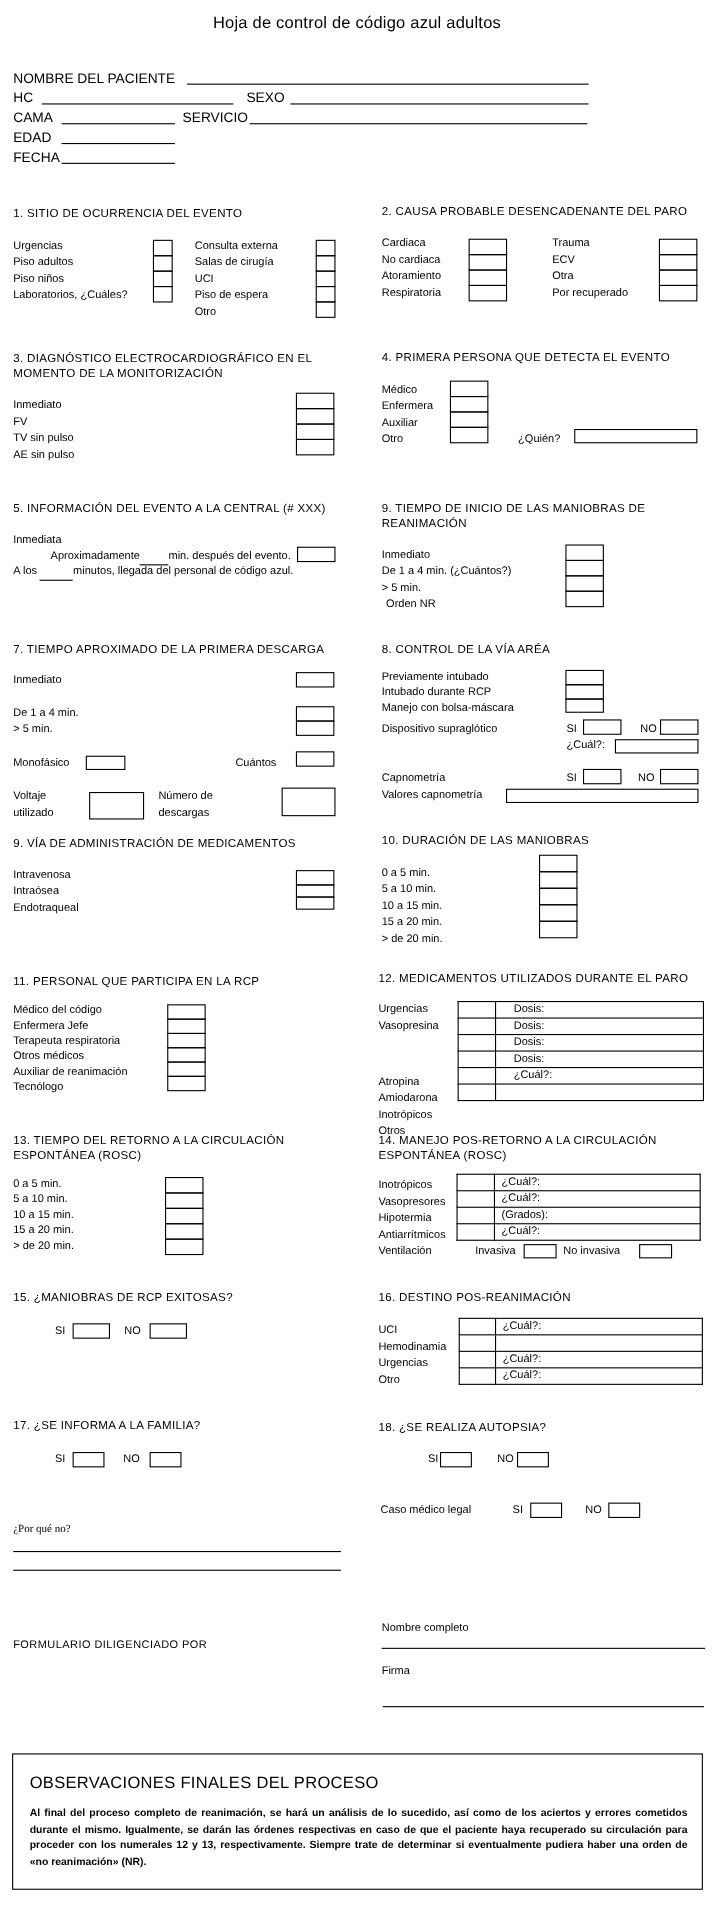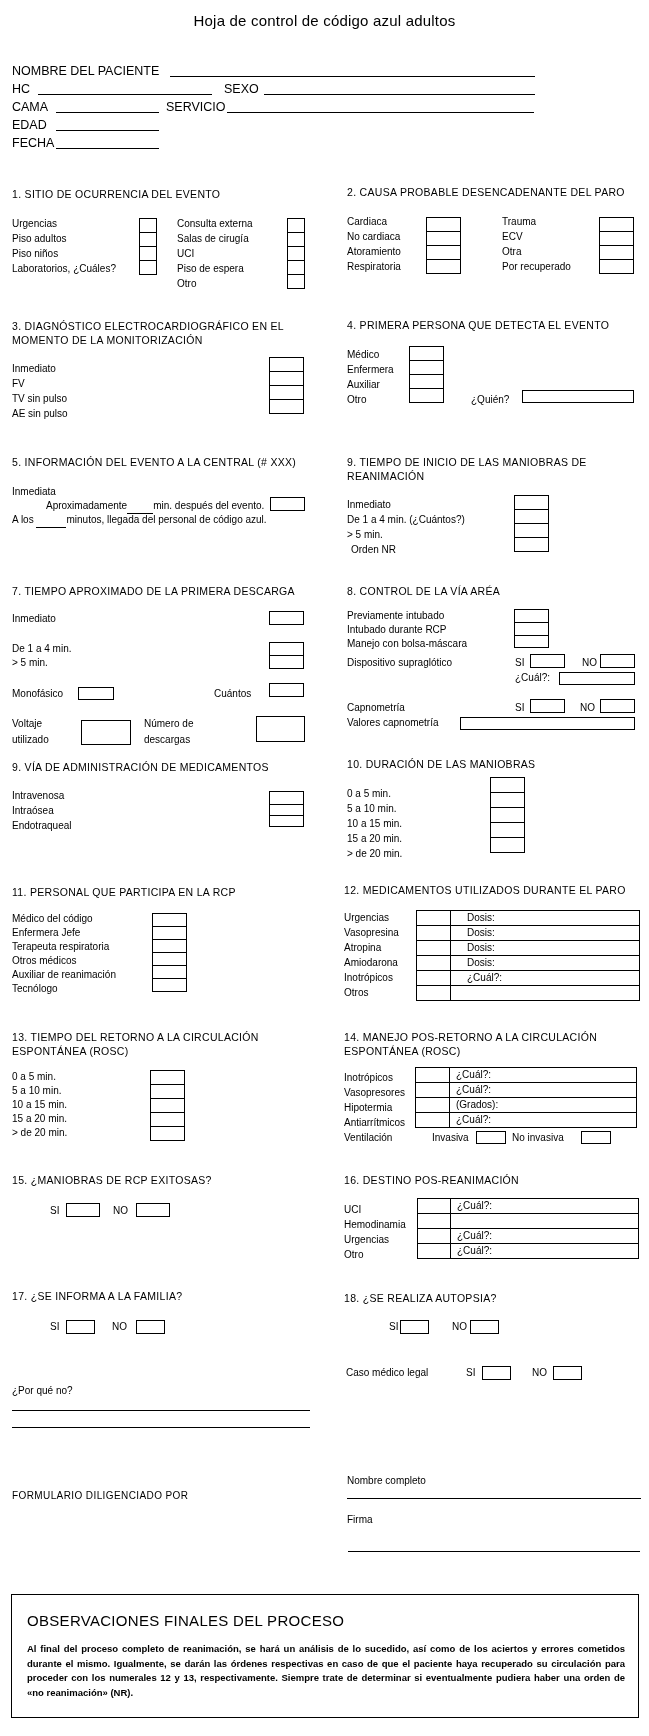--- a/index.html
+++ b/index.html
@@ -244,21 +244,21 @@
   <div class="cell" style="width:35px;height:14px;"></div>
   <div class="cell" style="width:35px;height:14px;"></div>
   <div class="cell" style="width:35px;height:14px;"></div>
   <div class="cell" style="width:35px;height:14px;"></div>
 </div>
 
 <div class="abs h" style="left:344px;top:883px;">12. MEDICAMENTOS UTILIZADOS DURANTE EL PARO</div>
 <div class="abs" style="left:344px;top:910px;">
   <div class="lbl" style="line-height:15px;">Urgencias</div>
   <div class="lbl" style="line-height:15px;">Vasopresina</div>
-  <div class="lbl" style="line-height:15px;">Atropina</div>
+  <div class="lbl" style="line-height:15px;margin-top:36px;">Atropina</div>
   <div class="lbl" style="line-height:15px;">Amiodarona</div>
   <div class="lbl" style="line-height:15px;">Inotrópicos</div>
   <div class="lbl" style="line-height:15px;">Otros</div>
 </div>
 <table class="grid" style="left:416px;top:910px;width:224px;">
   <tbody>
       <tr>
         <td style="width:27px;"></td>
         <td style="padding-left:16px;">Dosis:</td>
       </tr>
@@ -368,21 +368,21 @@
         <td>¿Cuál?:</td>
       </tr>
 </tbody>
   </table>
 
 <div class="abs h" style="left:12px;top:1289px;">17. ¿SE INFORMA A LA FAMILIA?</div>
 <div class="abs lbl" style="left:50px;top:1319px;">SI</div>
 <div class="box" style="left:66px;top:1320px;width:29px;height:14px;"></div>
 <div class="abs lbl" style="left:112px;top:1319px;">NO</div>
 <div class="box" style="left:136px;top:1320px;width:29px;height:14px;"></div>
-<div class="abs lbl" style="left:12px;top:1383px;">¿Por qué no?</div>
+<div class="abs lbl" style="left:12px;top:1383px;font-family:Liberation Serif, serif;">¿Por qué no?</div>
 <div class="uline" style="left:12px;top:1410px;width:298px;"></div>
 <div class="uline" style="left:12px;top:1427px;width:298px;"></div>
 
 <div class="abs h" style="left:344px;top:1291px;">18. ¿SE REALIZA AUTOPSIA?</div>
 <div class="abs lbl" style="left:389px;top:1319px;">SI</div>
 <div class="box" style="left:400px;top:1320px;width:29px;height:14px;"></div>
 <div class="abs lbl" style="left:452px;top:1319px;">NO</div>
 <div class="box" style="left:470px;top:1320px;width:29px;height:14px;"></div>
 <div class="abs lbl" style="left:346px;top:1365px;">Caso médico legal</div>
 <div class="abs lbl" style="left:466px;top:1365px;">SI</div>

